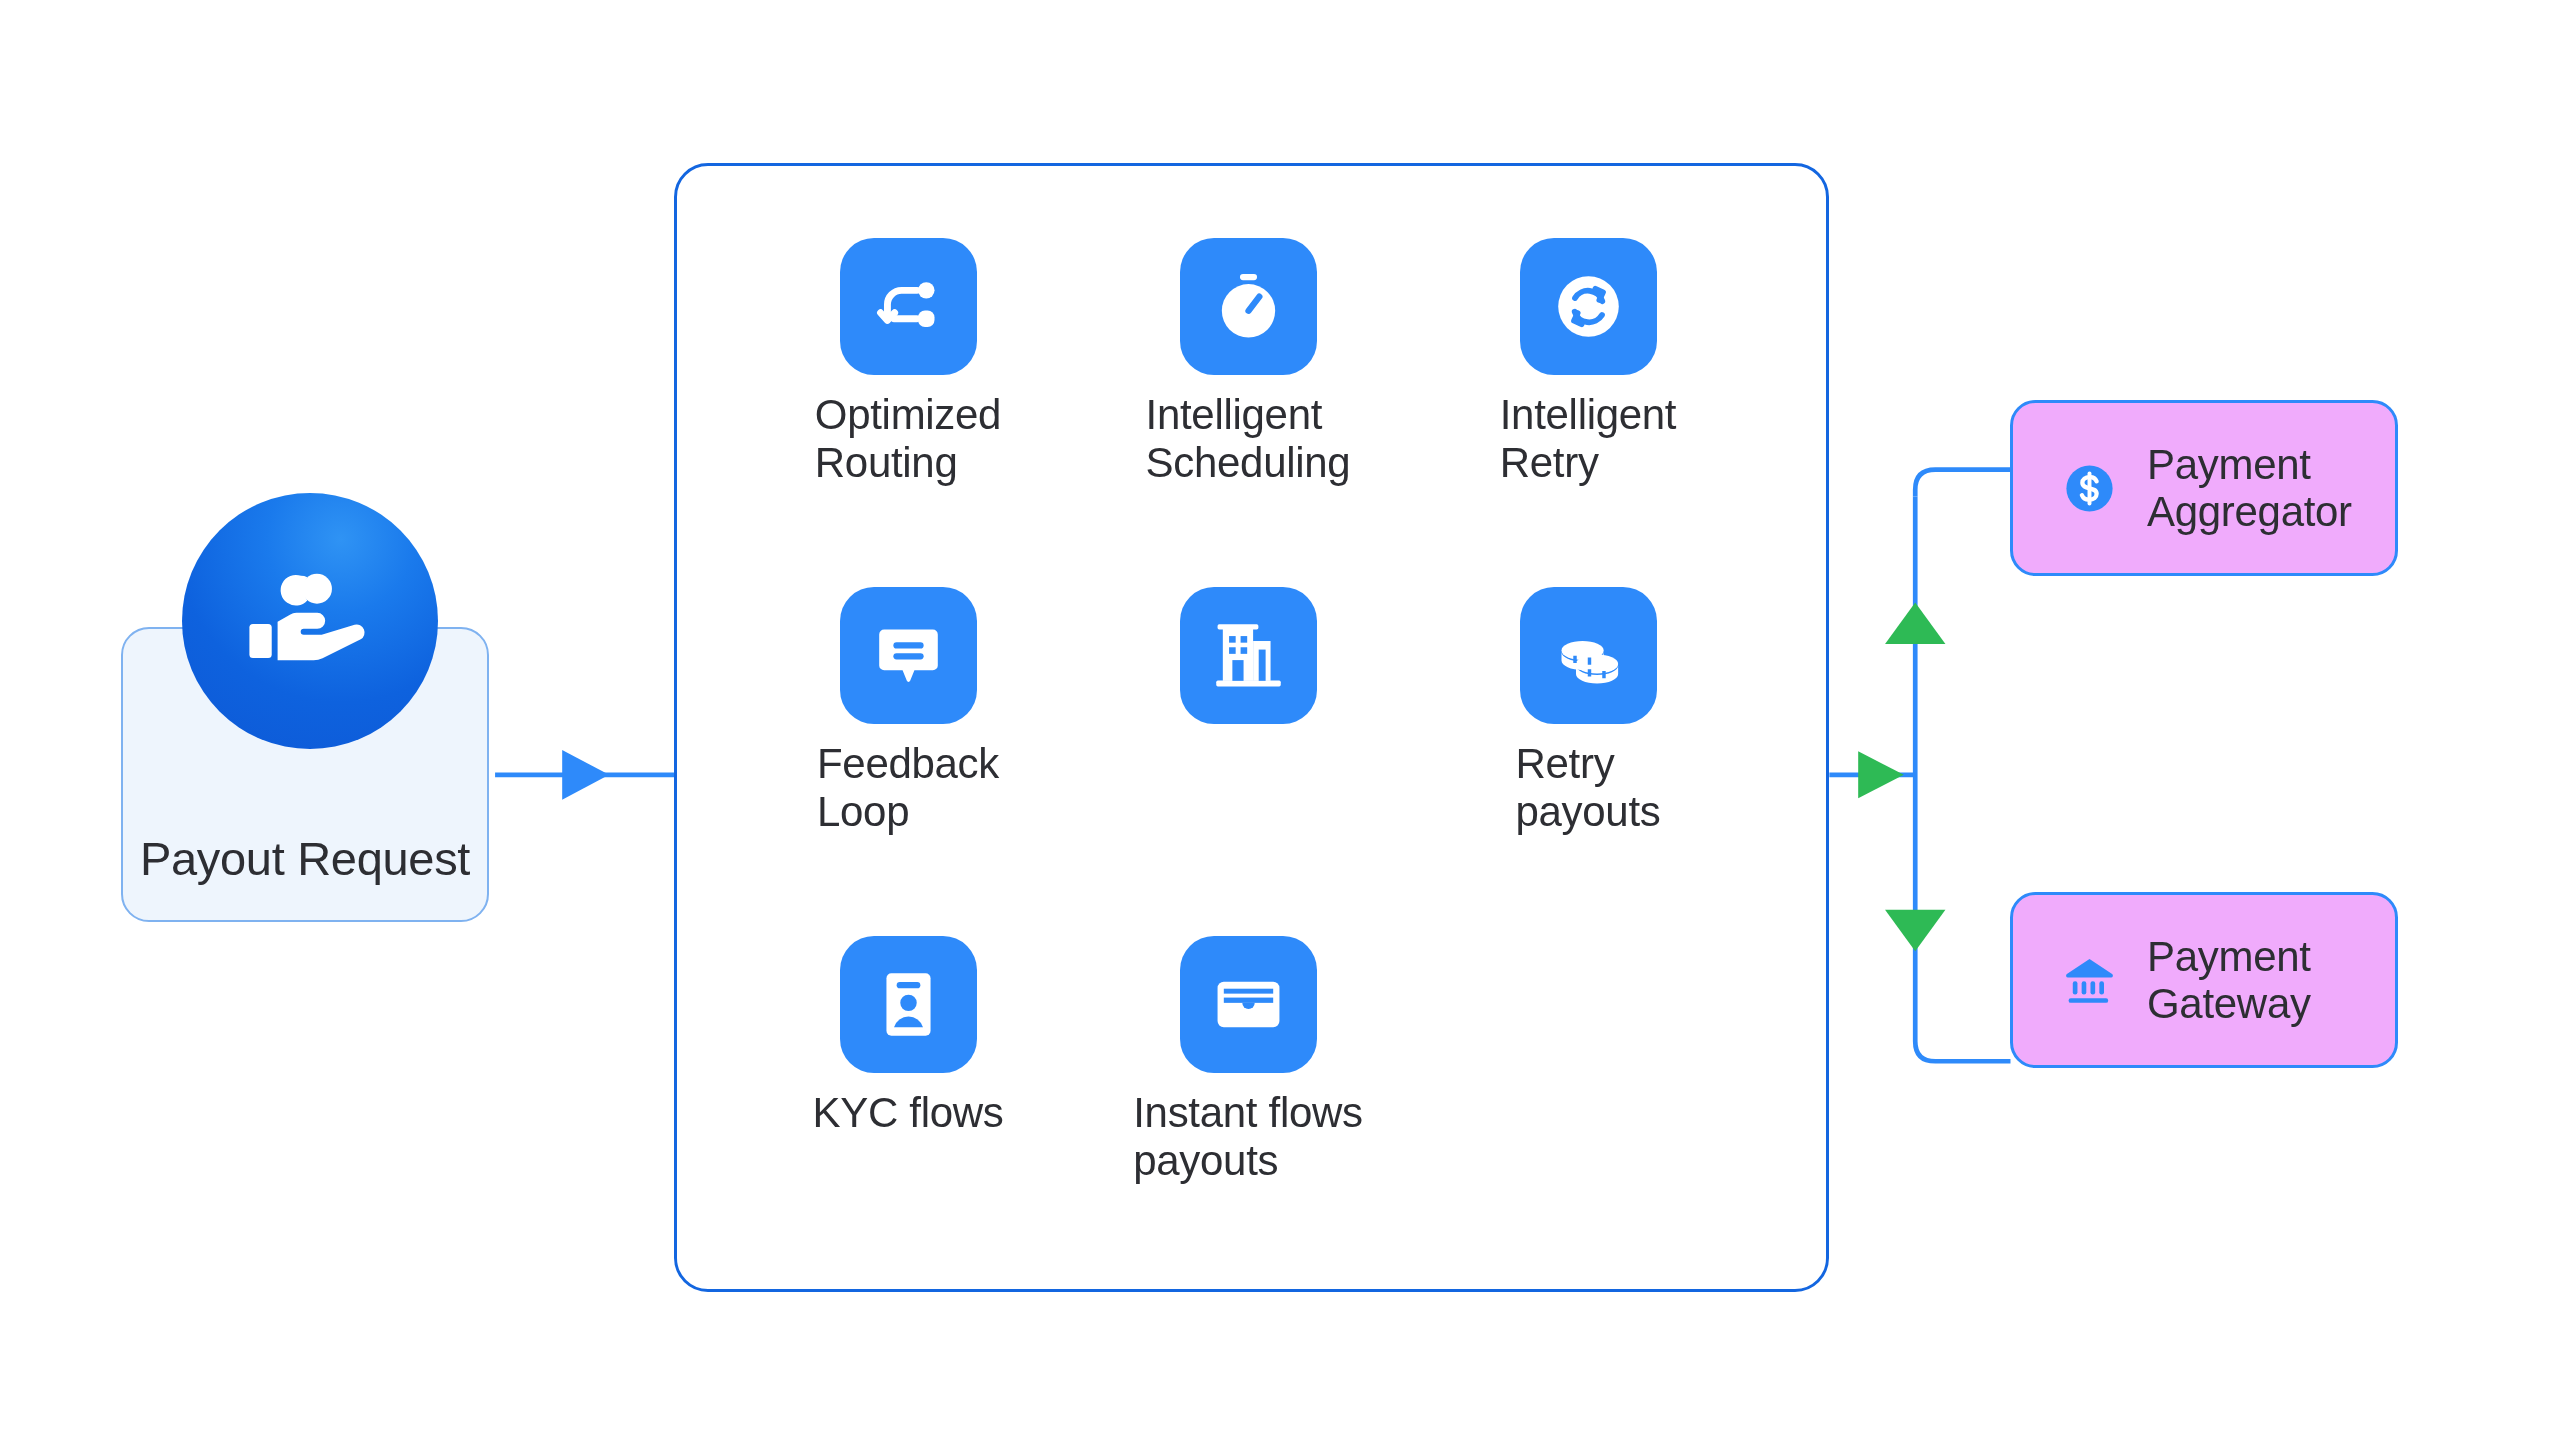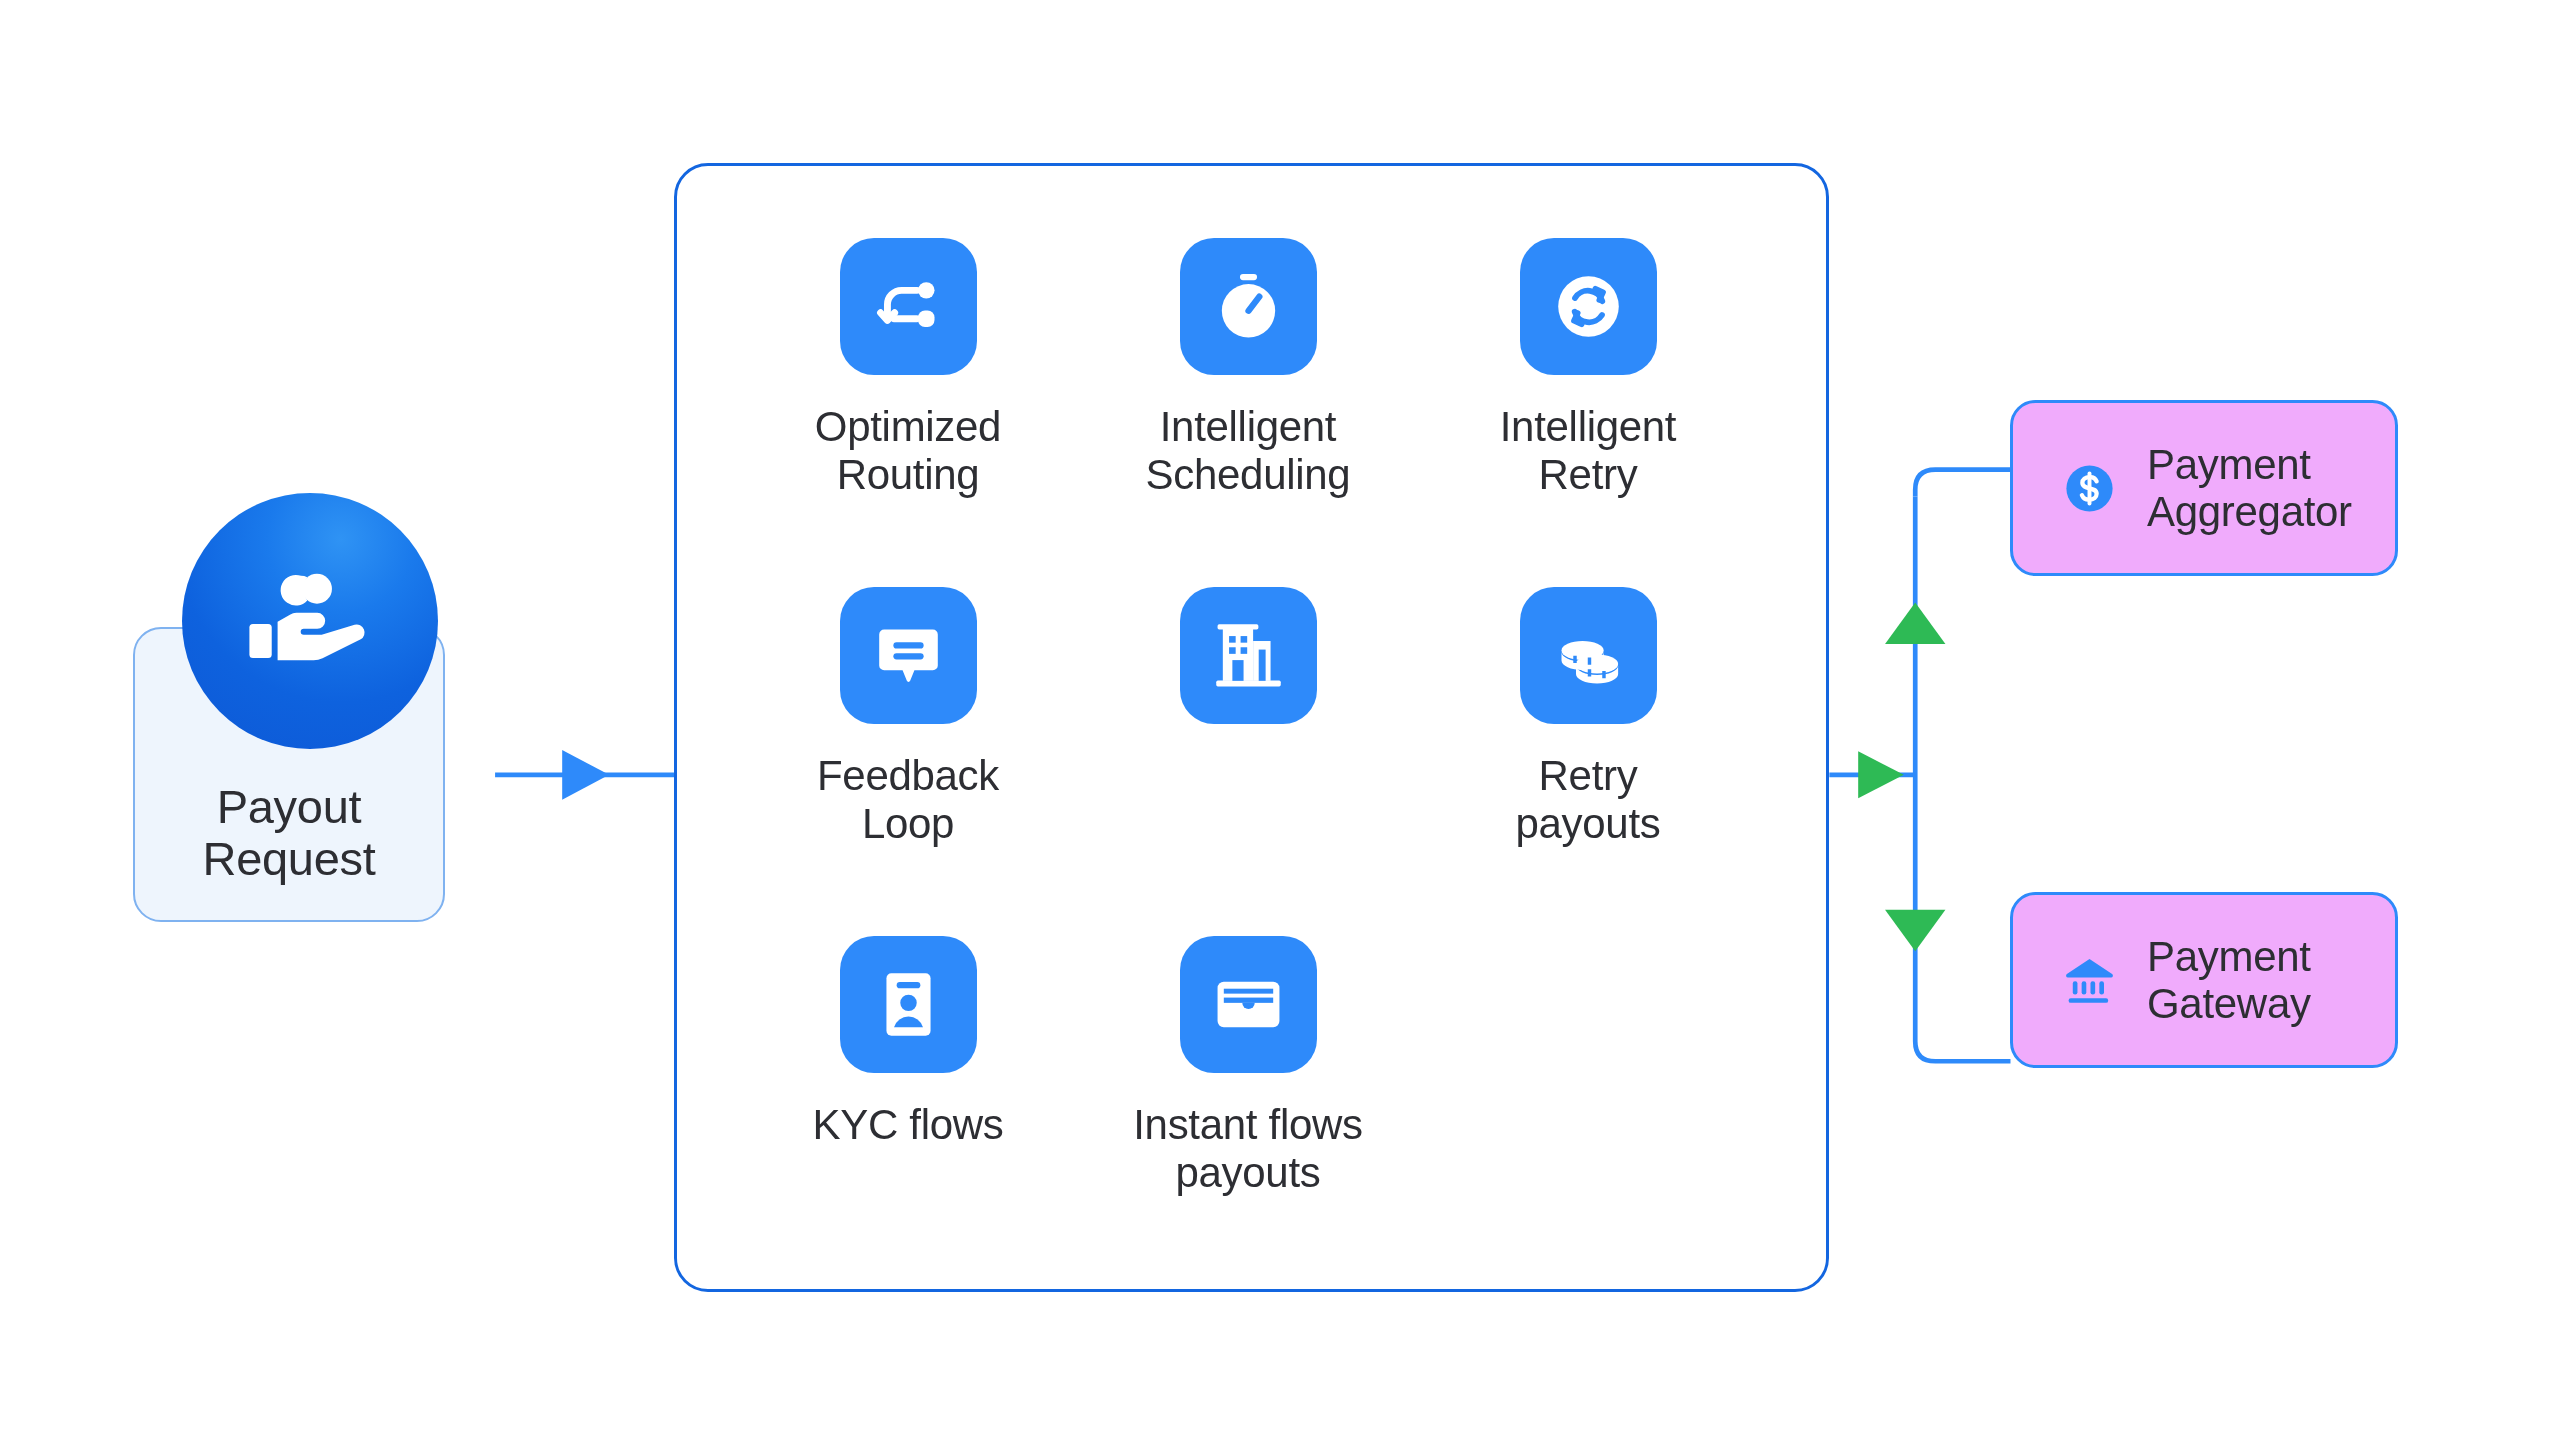--- a/index.html
+++ b/index.html
@@ -25,23 +25,23 @@
   .wires {
     position: absolute;
     left: 0; top: 0;
     width: 2576px; height: 1449px;
     pointer-events: none;
   }
 
   
   .payout-card {
     position: absolute;
-    left: 133px;
+    left: 121px;
     top: 627px;
-    width: 312px;
+    width: 368px;
     height: 295px;
     background: #EEF5FD;
     border: 2px solid #7FB2F0;
     border-radius: 28px;
     box-sizing: border-box;
     display: flex;
     flex-direction: column;
     align-items: center;
     justify-content: flex-end;
     padding-bottom: 34px;
@@ -103,25 +103,25 @@
     height: 137px;
     border-radius: 34px;
     background: #2E8AFA;
     display: flex;
     align-items: center;
     justify-content: center;
     flex: none;
   }
   .cap-tile svg { display: block; }
   .cap-label {
-    margin-top: 28px;
+    margin-top: 16px;
     font-size: 42px;
     line-height: 1.14;
     color: #2D2E33;
-    text-align: center;
+    text-align: left;
     letter-spacing: -0.3px;
     font-weight: 400;
     white-space: pre-line;
   }
 
   
   .dest-card {
     position: absolute;
     background: #f0abfc;
     border: 3.4px solid #2E8AFA;

